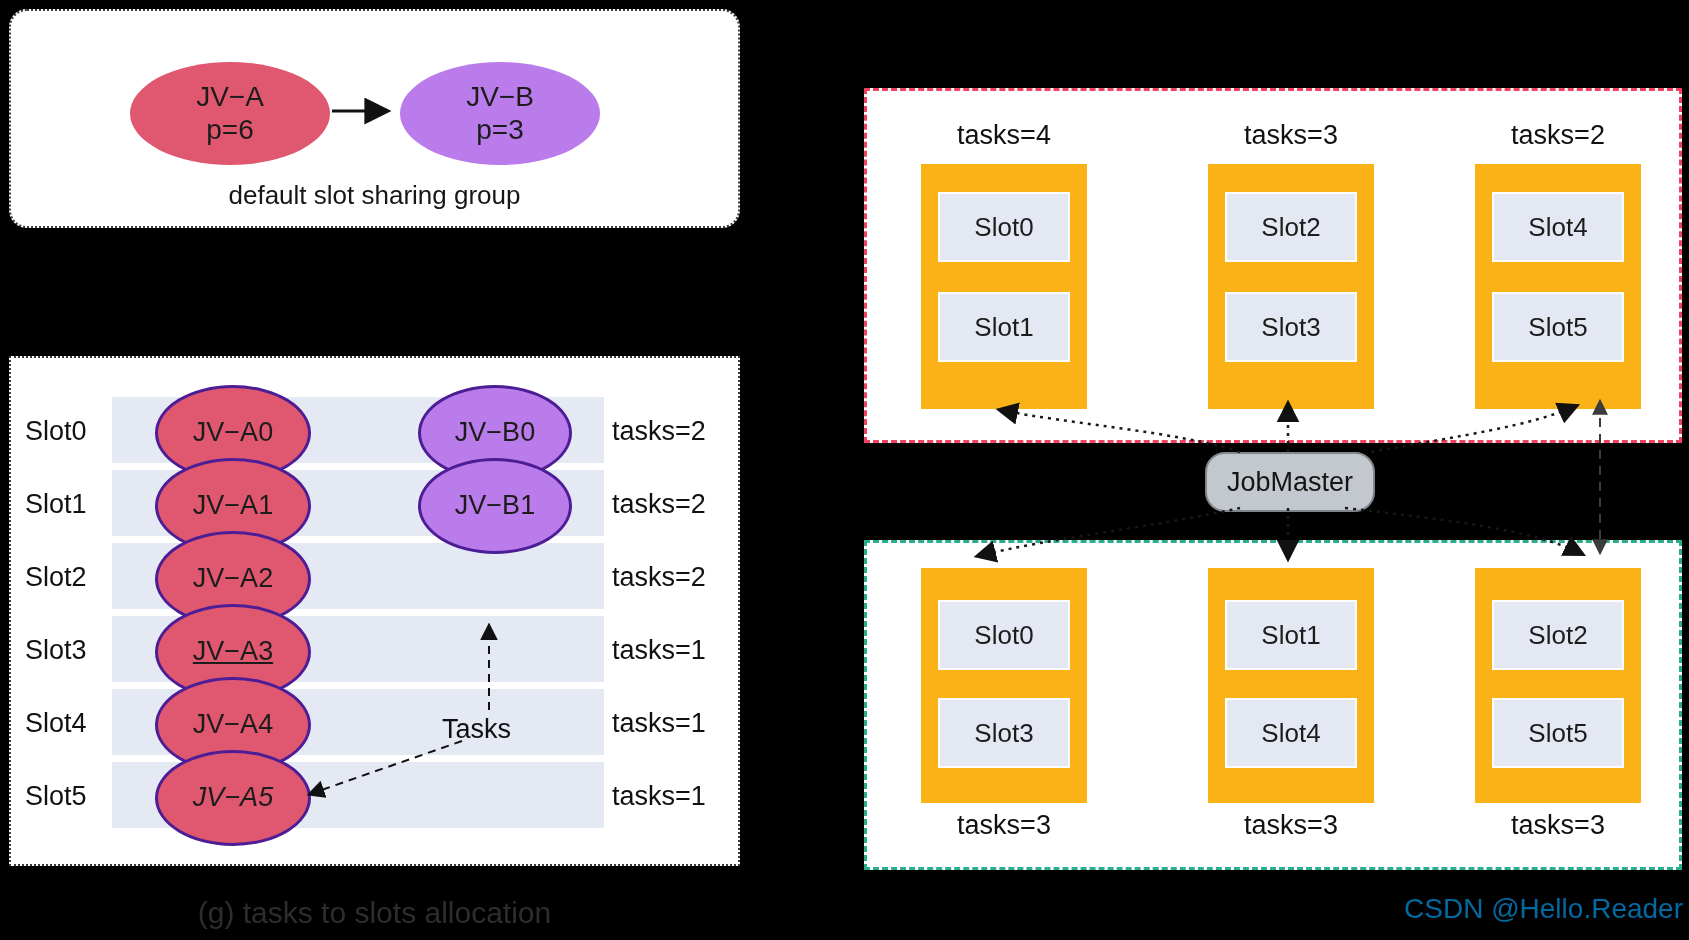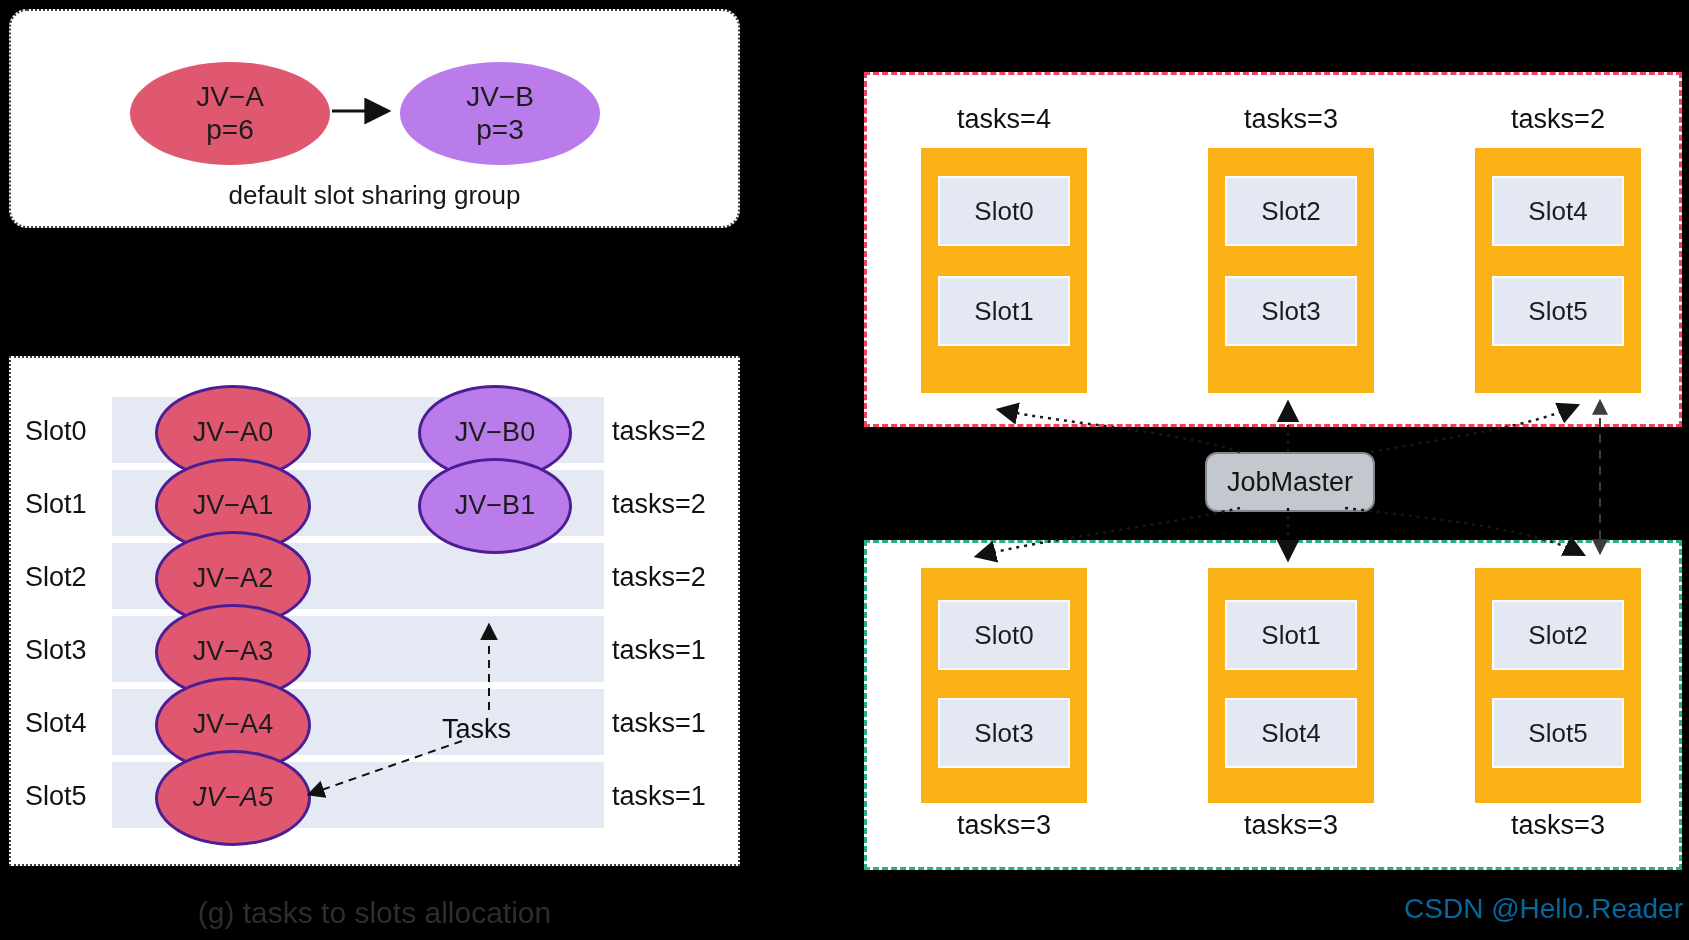--- a/index.html
+++ b/index.html
@@ -24,21 +24,21 @@
   .tm{position:absolute;width:166px;background:var(--taskmanager-fill);}
   .tm.top{top:73px;height:245px;}
   .tm.bot{top:25px;height:235px;}
   .slot-box{position:absolute;left:17px;width:128px;height:66px;background:var(--slot-box-fill);
             border:2px solid #fdfdfe;display:flex;align-items:center;justify-content:center;
             font-size:26px;color:#1c1c1c;}
   .tm-tasks{position:absolute;width:166px;height:32px;font-size:27px;color:#111;
             display:flex;align-items:center;justify-content:center;}
   .caption{position:absolute;text-align:center;}
   #jobmaster{position:absolute;left:1205px;top:452px;width:166px;height:56px;
-             background:var(--jobmaster-fill);border:2px solid #82878d;border-radius:12px;
+             background:var(--jobmaster-fill);border:2px solid #82878d;border-radius:20px;
              display:flex;align-items:center;justify-content:center;font-size:27px;color:#151515;}
   #taskmanagers-label{position:absolute;left:1460px;top:461px;width:212px;text-align:center;
              font-size:30px;color:#3a3a3a;}
   #caption-g{left:9px;top:896px;width:731px;font-size:30px;color:#2d2d2d;}
   #sharing-caption{left:0;top:169px;width:100%;font-size:26px;color:#161616;}
   #watermark{position:absolute;right:6px;top:893px;font-size:28px;color:#0369a1;}
   #tasks-pointer{position:absolute;left:431px;top:356px;font-size:27px;color:#111;}
   svg.overlay{position:absolute;left:0;top:0;pointer-events:none;}
 </style>
 </head>
@@ -70,38 +70,38 @@
     <div class="slot-label txt" style="top:56px;">Slot0</div>
     <div class="slot-label txt" style="top:129px;">Slot1</div>
     <div class="slot-label txt" style="top:202px;">Slot2</div>
     <div class="slot-label txt" style="top:275px;">Slot3</div>
     <div class="slot-label txt" style="top:348px;">Slot4</div>
     <div class="slot-label txt" style="top:421px;">Slot5</div>
 
     <div class="ellipse a rim row-node" style="left:144px;top:27px;">JV−A0</div>
     <div class="ellipse a rim row-node" style="left:144px;top:100px;">JV−A1</div>
     <div class="ellipse a rim row-node" style="left:144px;top:173px;">JV−A2</div>
-    <div class="ellipse a rim row-node" style="left:144px;top:246px;">JV−A3</div>
+    <div class="ellipse a rim row-node" style="left:144px;top:246px;text-decoration:underline;">JV−A3</div>
     <div class="ellipse a rim row-node" style="left:144px;top:319px;">JV−A4</div>
     <div class="ellipse a rim row-node" style="left:144px;top:392px;font-style:italic;">JV−A5</div>
 
     <div class="ellipse b rim row-node b" style="left:407px;top:27px;">JV−B0</div>
     <div class="ellipse b rim row-node b" style="left:407px;top:100px;">JV−B1</div>
 
     <div class="tasks-label txt" style="top:56px;">tasks=2</div>
     <div class="tasks-label txt" style="top:129px;">tasks=2</div>
     <div class="tasks-label txt" style="top:202px;">tasks=2</div>
     <div class="tasks-label txt" style="top:275px;">tasks=1</div>
     <div class="tasks-label txt" style="top:348px;">tasks=1</div>
     <div class="tasks-label txt" style="top:421px;">tasks=1</div>
 
     <div id="tasks-pointer">Tasks</div>
   </div>
 
-  <div class="panel dash-red" style="left:864px;top:72px;width:818px;height:355px;">
+  <div class="panel dash-red" style="left:864px;top:88px;width:818px;height:355px;">
     <div class="tm-tasks" style="left:54px;top:28px;">tasks=4</div>
     <div class="tm-tasks" style="left:341px;top:28px;">tasks=3</div>
     <div class="tm-tasks" style="left:608px;top:28px;">tasks=2</div>
 
     <div class="tm top" style="left:54px;">
       <div class="slot-box" style="top:28px;">Slot0</div>
       <div class="slot-box" style="top:128px;">Slot1</div>
     </div>
     <div class="tm top" style="left:341px;">
       <div class="slot-box" style="top:28px;">Slot2</div>

